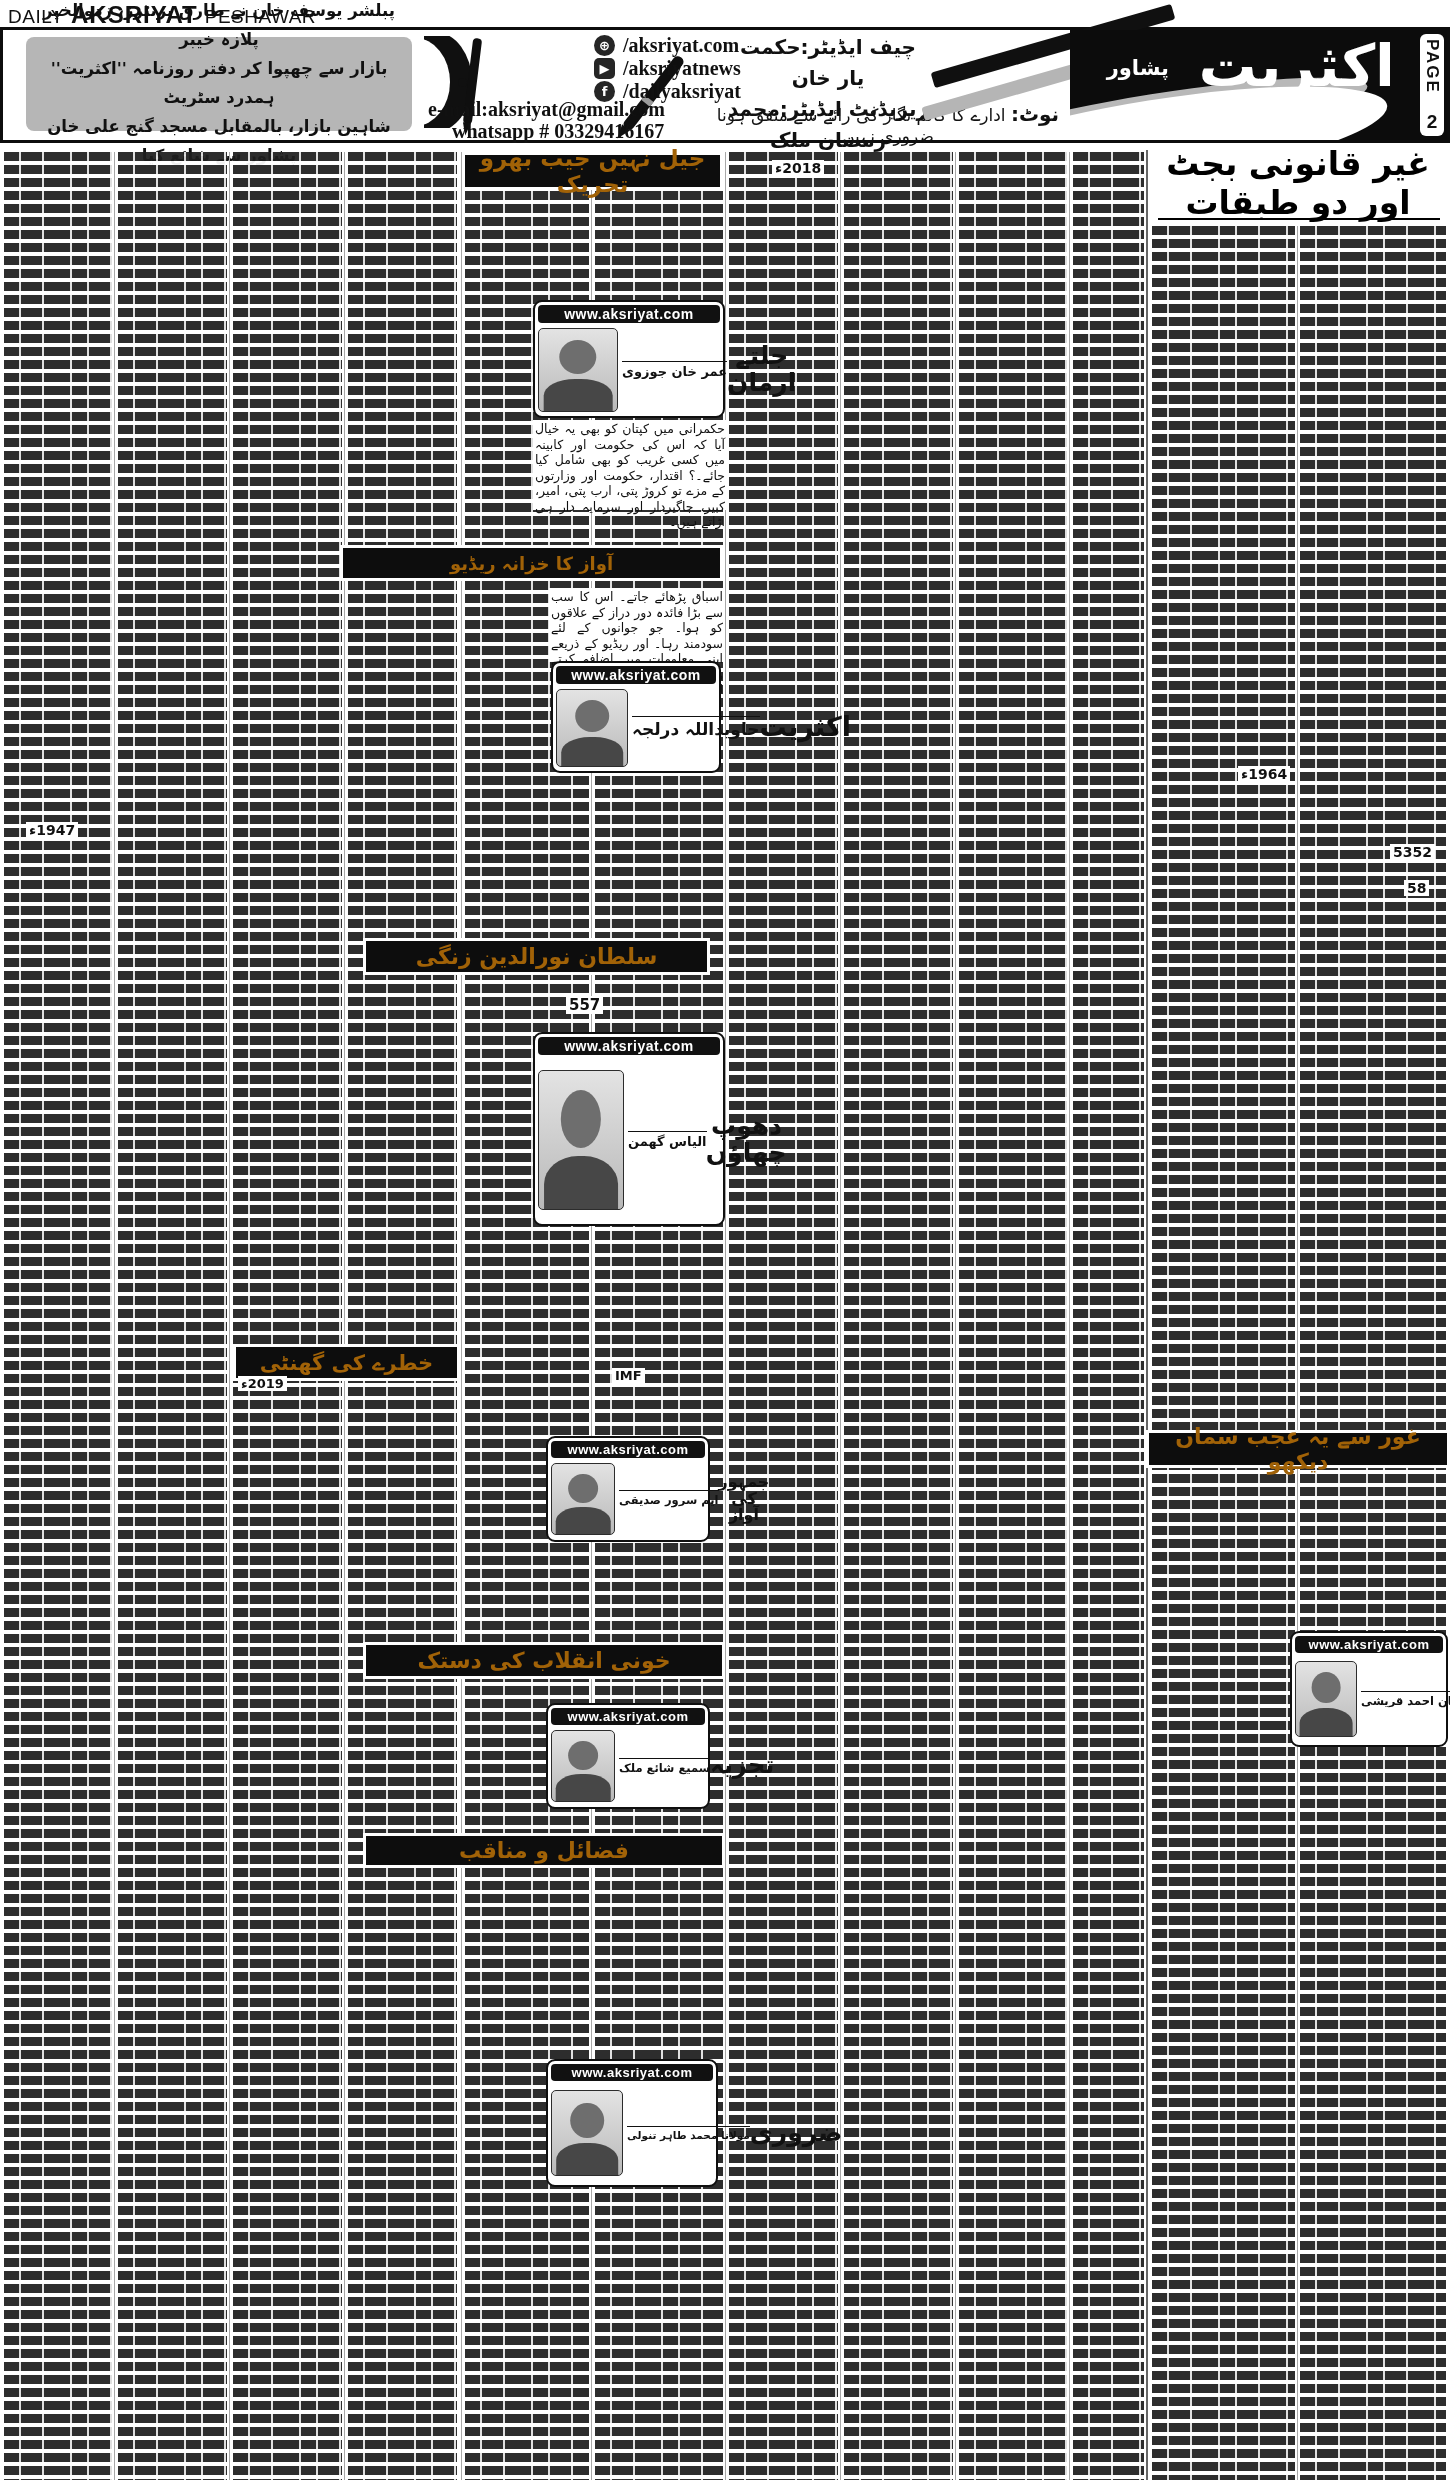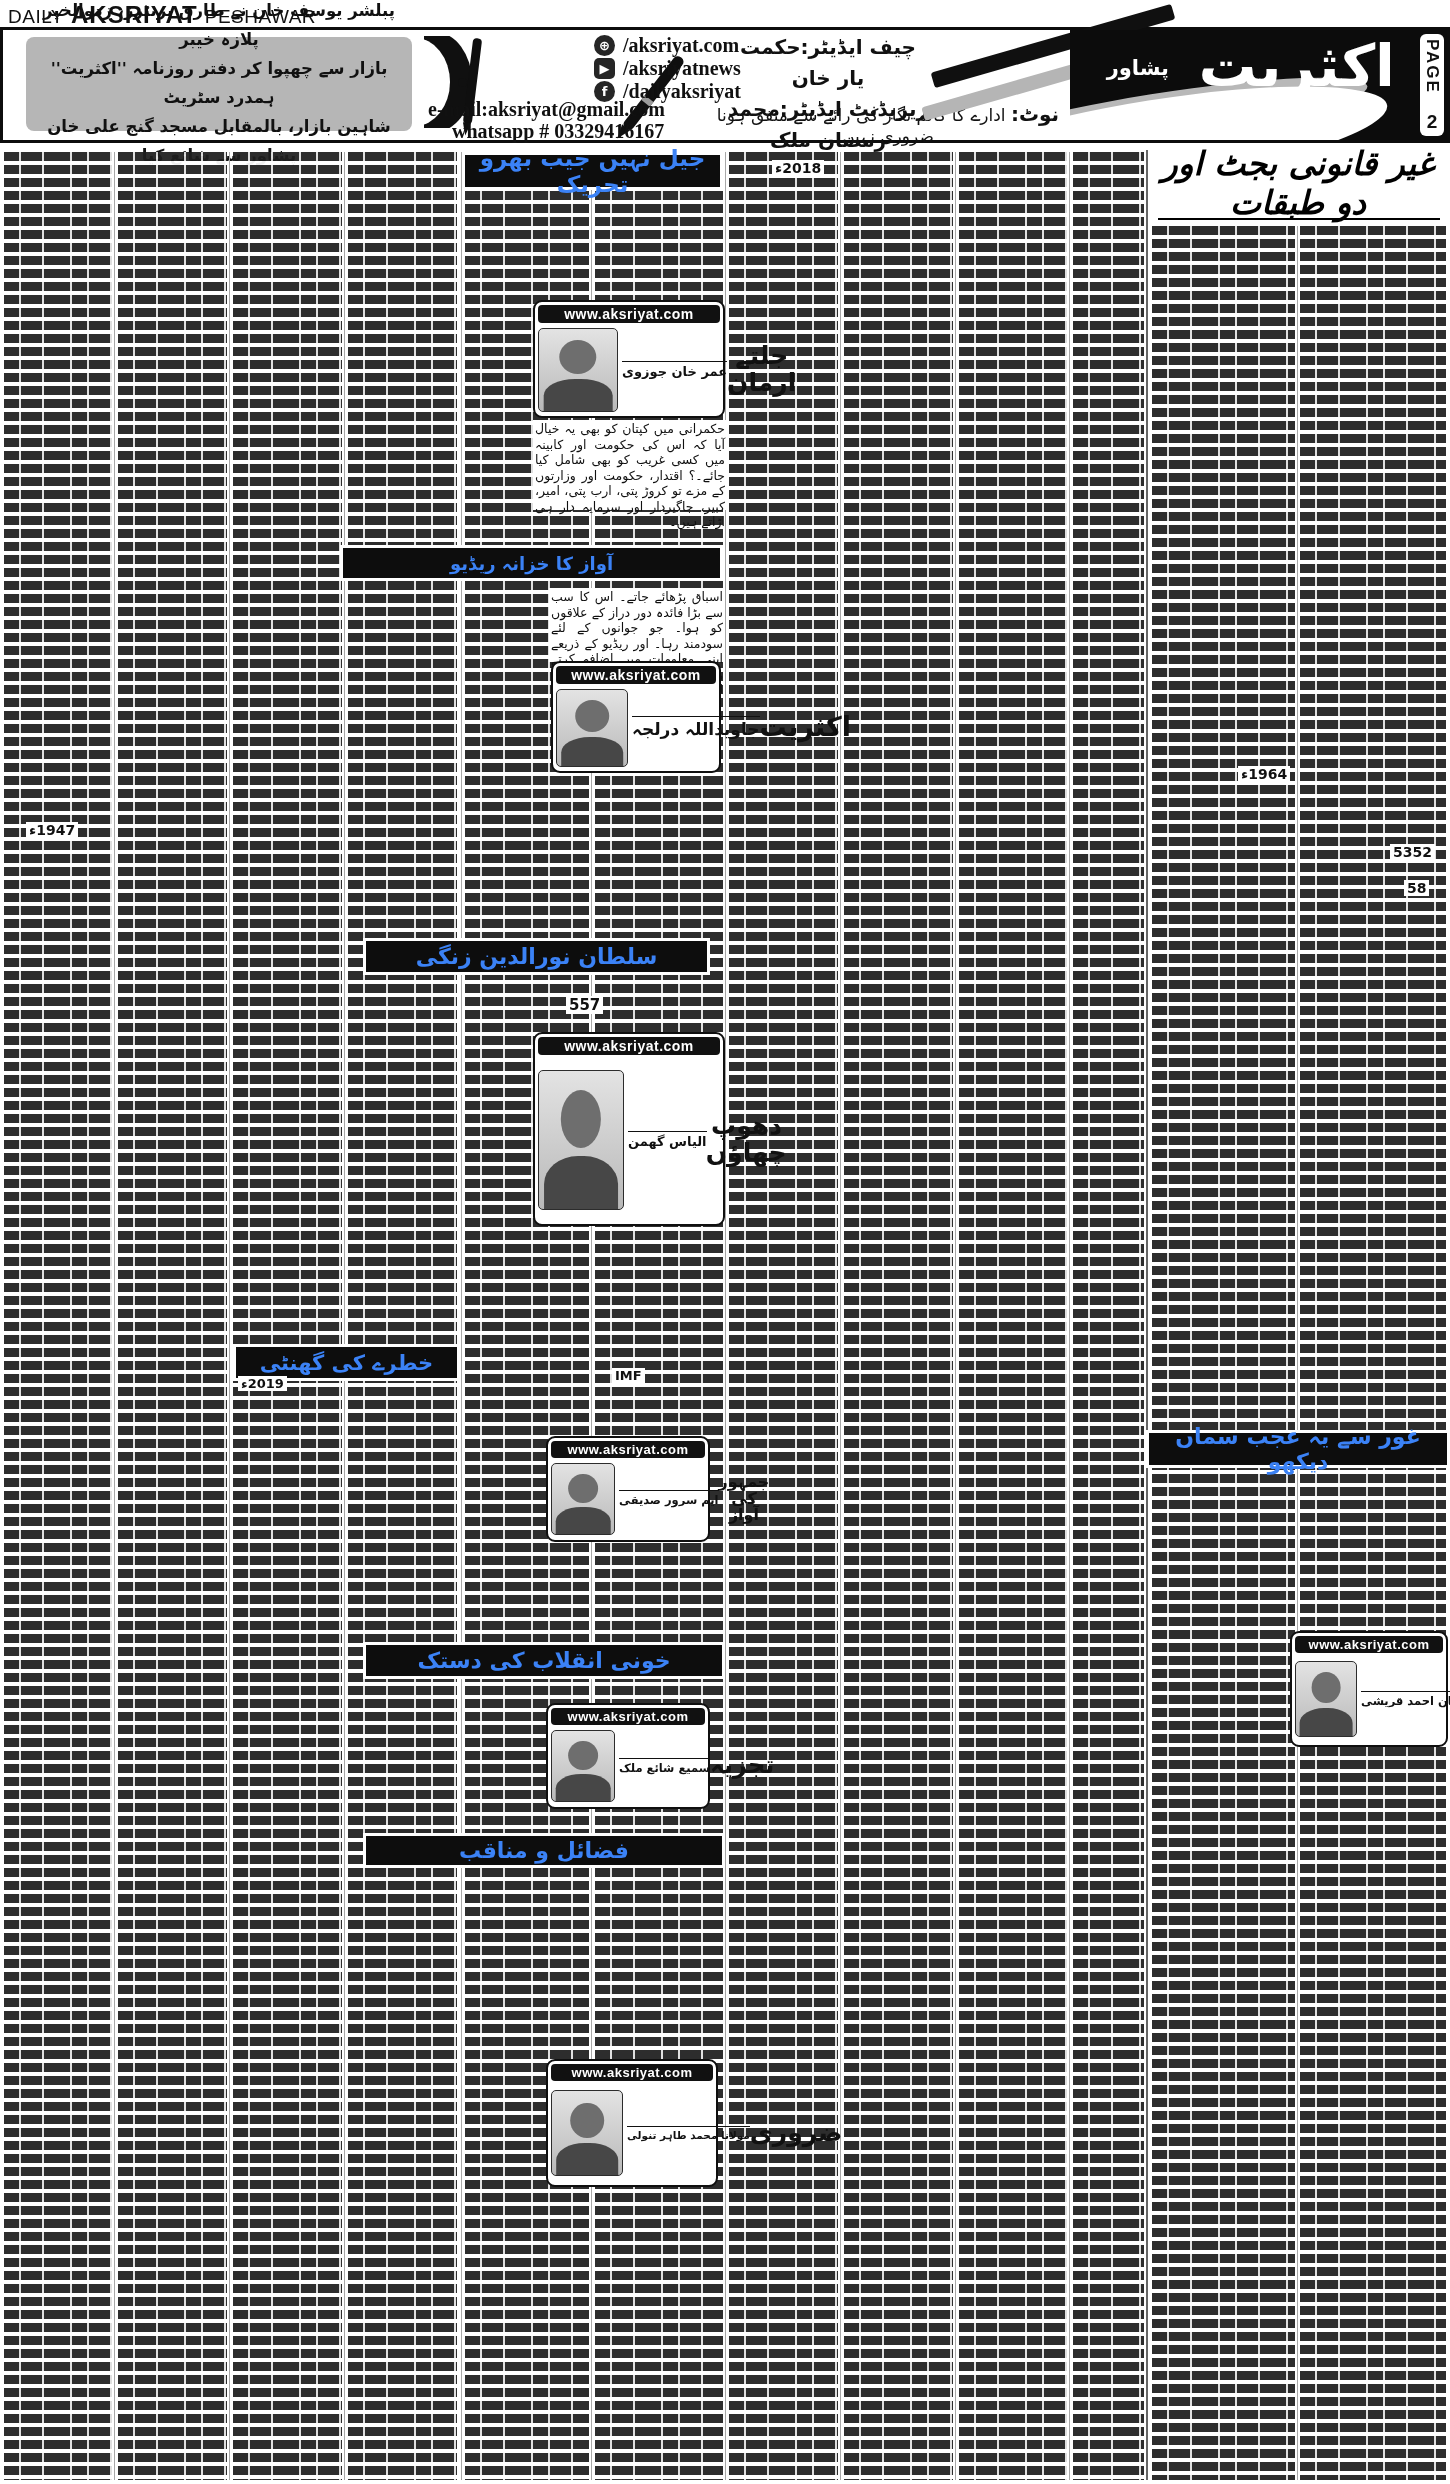--- a/index.html
+++ b/index.html
@@ -52,21 +52,21 @@
   .pagebadge .pw{writing-mode:vertical-rl;font-family:"Liberation Sans",sans-serif;font-weight:800;font-size:17px;letter-spacing:2px;}
   .pagebadge .pn{font-family:"Liberation Sans",sans-serif;font-weight:800;font-size:19px;}
 
   
   .vr{position:absolute;width:1px;background:#a8a8a8;}
   .txt{position:absolute;opacity:.93;background:
     repeating-linear-gradient(90deg, rgba(255,255,255,0) 0 15px, rgba(255,255,255,.85) 15px 17px,
        rgba(255,255,255,0) 17px 38px, rgba(255,255,255,.85) 38px 40px,
        rgba(255,255,255,0) 40px 66px, rgba(255,255,255,.85) 66px 68px),
     repeating-linear-gradient(180deg,#1e1e1e 0 9px,#ffffff 9px 13px);}
-  .bar{position:absolute;background:#0d0d0d;color:#3b82f6;font-weight:bold;text-align:center;
+  .bar{position:absolute;background:#0d0d0d;color:#a16207;font-weight:bold;text-align:center;
        border:3px solid #fff;box-sizing:border-box;direction:rtl;display:flex;align-items:center;justify-content:center;}
   .headline{position:absolute;background:#fff;color:#000;font-weight:bold;text-align:center;direction:rtl;
        display:flex;align-items:center;justify-content:center;}
   .hrule{position:absolute;background:#000;}
   .lead{position:absolute;background:#fff;direction:rtl;text-align:justify;font-size:12.5px;line-height:15.5px;padding:1px 2px;}
 
   .cbox{position:absolute;background:#fff;border:2.5px solid #0f0f0f;border-radius:9px;box-sizing:border-box;
         padding:3px;display:flex;flex-direction:column;}
   .cbox-site{background:#111;color:#fff;text-align:center;font-weight:bold;font-size:14px;
         font-family:"Liberation Sans",sans-serif;border-radius:4px;padding:1px 0;flex:0 0 auto;letter-spacing:.5px;}
@@ -166,21 +166,21 @@
   <div class="txt" style="left:348px;top:152px;width:109px;height:2328px;"></div>
   <div class="txt" style="left:465px;top:152px;width:124px;height:2328px;"></div>
   <div class="txt" style="left:595px;top:152px;width:128px;height:2328px;"></div>
   <div class="txt" style="left:729px;top:152px;width:109px;height:2328px;"></div>
   <div class="txt" style="left:844px;top:152px;width:109px;height:2328px;"></div>
   <div class="txt" style="left:959px;top:152px;width:108px;height:2328px;"></div>
   <div class="txt" style="left:1073px;top:152px;width:71px;height:2328px;"></div>
   <div class="txt" style="left:1152px;top:226px;width:143px;height:2254px;"></div>
   <div class="txt" style="left:1300px;top:226px;width:146px;height:2254px;"></div>
 
-  <div class="headline urdu" style="left:1150px;top:152px;width:296px;height:62px;font-size:33px;font-style:italic;">غیر قانونی بجٹ اور دو طبقات</div>
+  <div class="headline urdu" style="left:1150px;top:152px;width:296px;height:62px;font-size:33px;">غیر قانونی بجٹ اور دو طبقات</div>
   <div class="hrule" style="left:1158px;top:218px;width:282px;height:2px;"></div>
 
   <div class="bar" style="left:462px;top:152px;width:261px;height:38px;font-size:23px;">جیل نہیں جیب بھرو تحریک</div>
   <div class="bar" style="left:340px;top:545px;width:383px;height:36px;font-size:18px;">آواز کا خزانہ ریڈیو</div>
   <div class="bar" style="left:363px;top:938px;width:347px;height:37px;font-size:22px;">سلطان نورالدین زنگی</div>
   <div class="bar" style="left:233px;top:1298px;width:227px;height:37px;font-size:21px;margin-top:46px;">خطرے کی گھنٹی</div>
   <div class="bar" style="left:363px;top:1642px;width:362px;height:37px;font-size:22px;">خونی انقلاب کی دستک</div>
   <div class="bar" style="left:363px;top:1833px;width:362px;height:35px;font-size:22px;">فضائل و مناقب</div>
   <div class="bar" style="left:1146px;top:1430px;width:304px;height:38px;font-size:22px;">غور سے یہ عجب سماں دیکھو</div>
 

